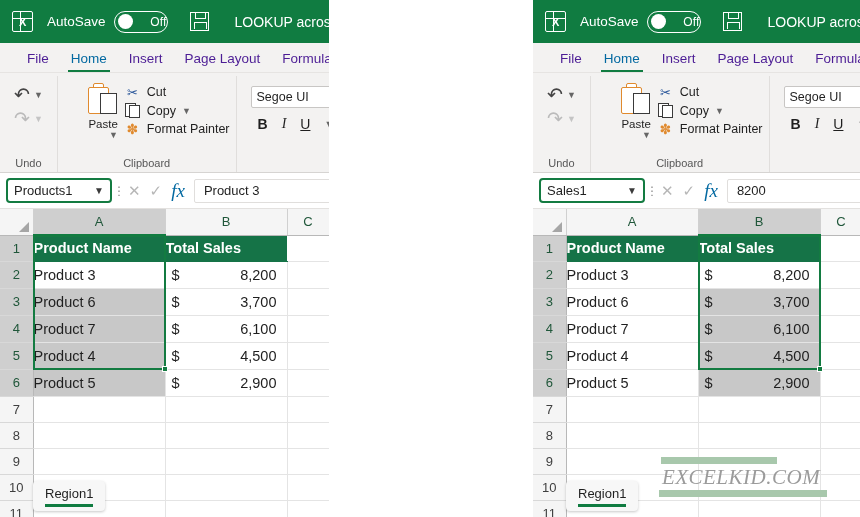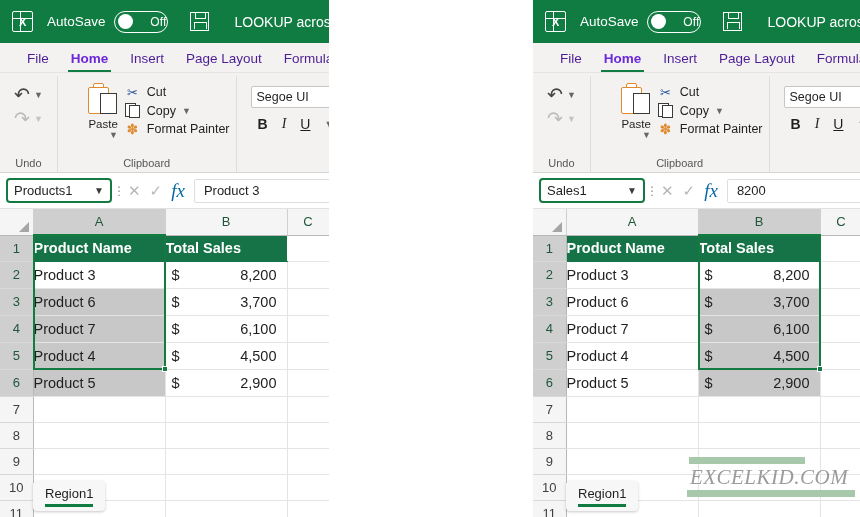--- a/index.html
+++ b/index.html
@@ -62,21 +62,21 @@
 
   
   .tabs {
     height: 30px; background: #f3f2f1; display: flex; align-items: flex-end;
     padding-left: 16px; border-bottom: 1px solid #e6e4e2;
   }
   .tab {
     font-size: 13.5px; color: #4c1d95; padding: 0 11px 6px 11px; white-space: nowrap;
     position: relative;
   }
-  .tab.active { color: #6d28d9; font-weight: bold; }
+  .tab.active { color: #0369a1; font-weight: normal; }
   .tab.active::after {
     content: ""; position: absolute; left: 8px; right: 8px; bottom: 0; height: 2.2px; background: #107c41;
   }
 
   
   .ribbon {
     height: 100px; background: #f3f2f1; display: flex; align-items: stretch;
     border-bottom: 1px solid #d6d4d2; padding-top: 3px;
   }
   .rgroup { display: flex; flex-direction: column; position: relative; padding: 0 6px; }
@@ -208,21 +208,21 @@
   .sheet-tab {
     position: absolute; background: #f7f7f7; border-radius: 4px; padding: 5px 12px 4px 12px;
     font-size: 13px; color: #1f1f1f; box-shadow: 0 1px 3px rgba(0,0,0,.22);
   }
   .sheet-tab .tab-underline {
     display: block; height: 2.5px; background: #107c41; margin-top: 3px;
   }
 
   
   .watermark {
-    position: absolute; left: 683px; top: 457px; width: 172px;
+    position: absolute; left: 655px; top: 457px; width: 172px;
     display: flex; flex-direction: column; align-items: stretch;
   }
   .wm-bar { height: 7px; background: #a8c8ac; }
   .wm-bar.top { width: 116px; margin-left: 6px; }
   .wm-bar.bot { width: 168px; margin-left: 4px; }
   .wm-text {
     font-family: "Liberation Serif", serif; font-style: italic; font-size: 21px;
     color: #9b9b9b; letter-spacing: .5px; line-height: 26px; text-align: center;
   }
 </style>

